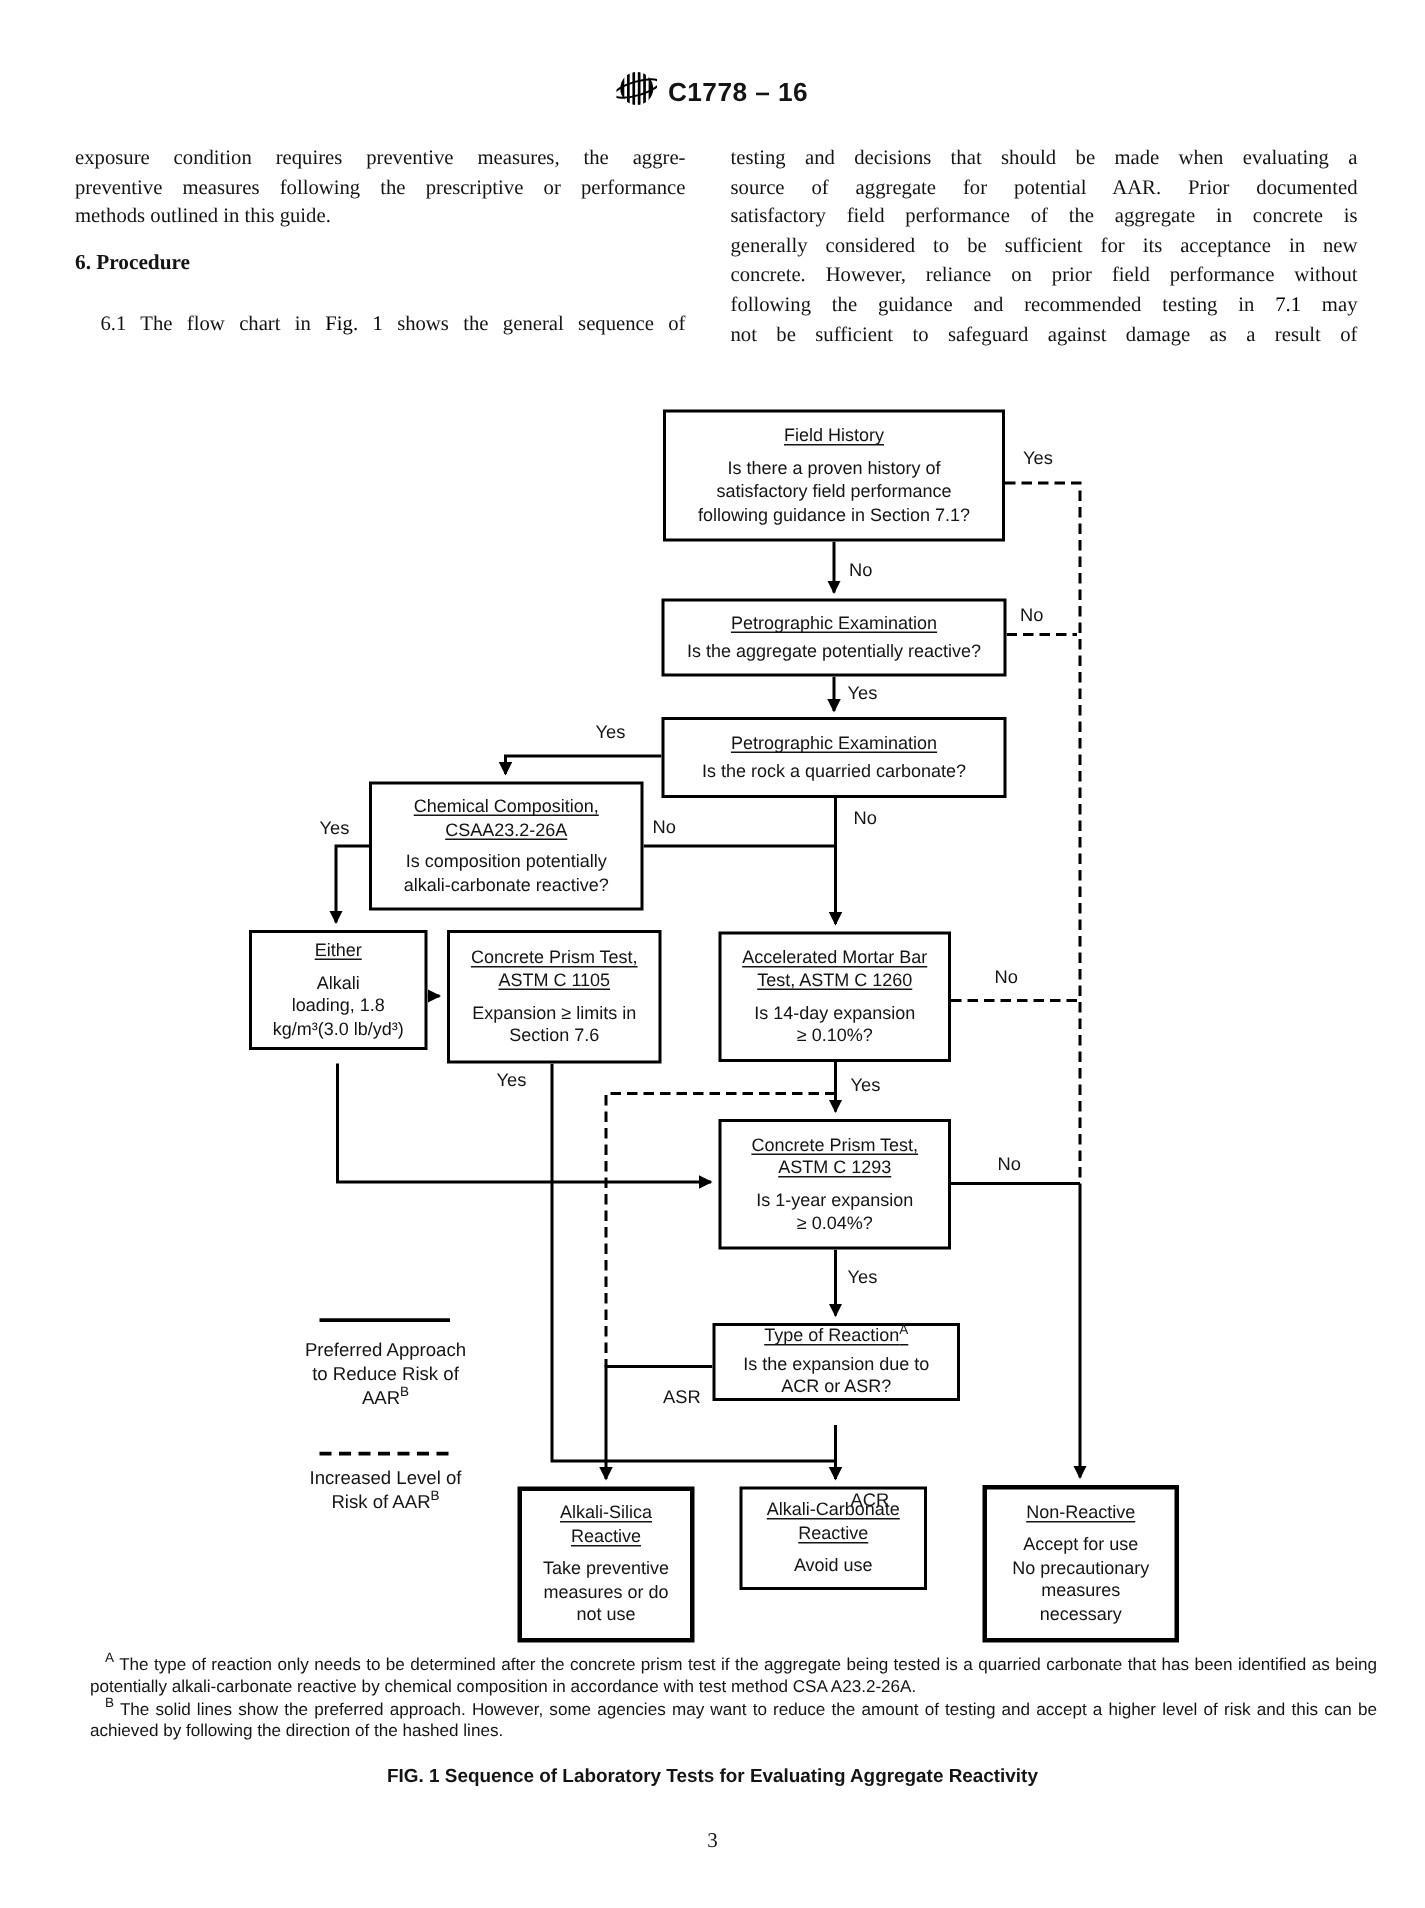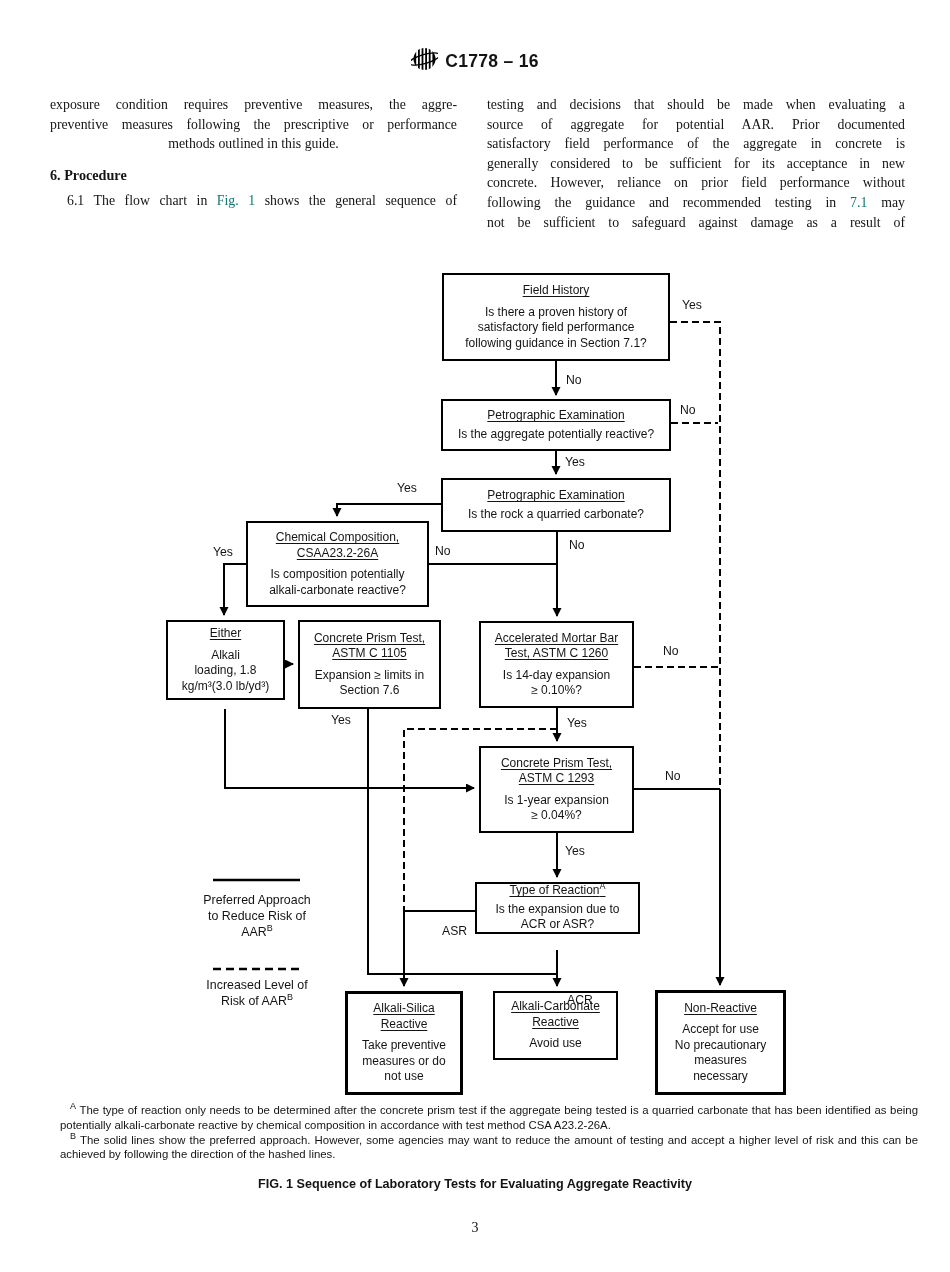--- a/index.html
+++ b/index.html
@@ -6,24 +6,24 @@
   .page{position:relative;width:950px;height:1272px;background:#ffffff;margin:0 auto;
         font-family:"Liberation Serif",serif;color:#141414;overflow:hidden;}
   
   .header{position:absolute;top:44px;left:0;width:100%;display:flex;align-items:center;justify-content:center;gap:7px;}
   .docnum{font-family:"Liberation Sans",sans-serif;font-weight:bold;font-size:17.5px;letter-spacing:.3px;text-align:center;}
   
   .col{position:absolute;top:95px;font-size:13.8px;line-height:19.6px;}
   .left-col{left:50px;width:407px;}
   .right-col{left:487px;width:418px;}
   .jline{text-align:justify;text-align-last:justify;}
-  .pline{text-align:center;}
-  .sec-head{font-weight:bold;margin-top:12px;margin-bottom:6px;font-size:14.2px;}
+  .pline{text-align:left;}
+  .sec-head{font-weight:bold;margin-top:12px;margin-bottom:21px;font-size:14.2px;}
   .p61{text-indent:17px;}
-  .ref-link{color:#0f766e;}
+  .ref-link{color:#000000;}
   
   .wires{position:absolute;left:0;top:0;width:950px;height:1272px;pointer-events:none;}
   .s{fill:none;stroke:#000;stroke-width:2;}
   .d{fill:none;stroke:#000;stroke-width:2;stroke-dasharray:7 4;}
   .lg{fill:none;stroke:#000;stroke-width:2.5;}
   .lgd{fill:none;stroke:#000;stroke-width:2.5;stroke-dasharray:8 5;}
   .fc-box{position:absolute;box-sizing:border-box;background:#fff;border:2px solid #000;
           display:flex;flex-direction:column;align-items:center;justify-content:center;
           font-family:"Liberation Sans",sans-serif;font-size:12px;line-height:15.5px;text-align:center;}
   .fc-thick{border-width:3px;}

